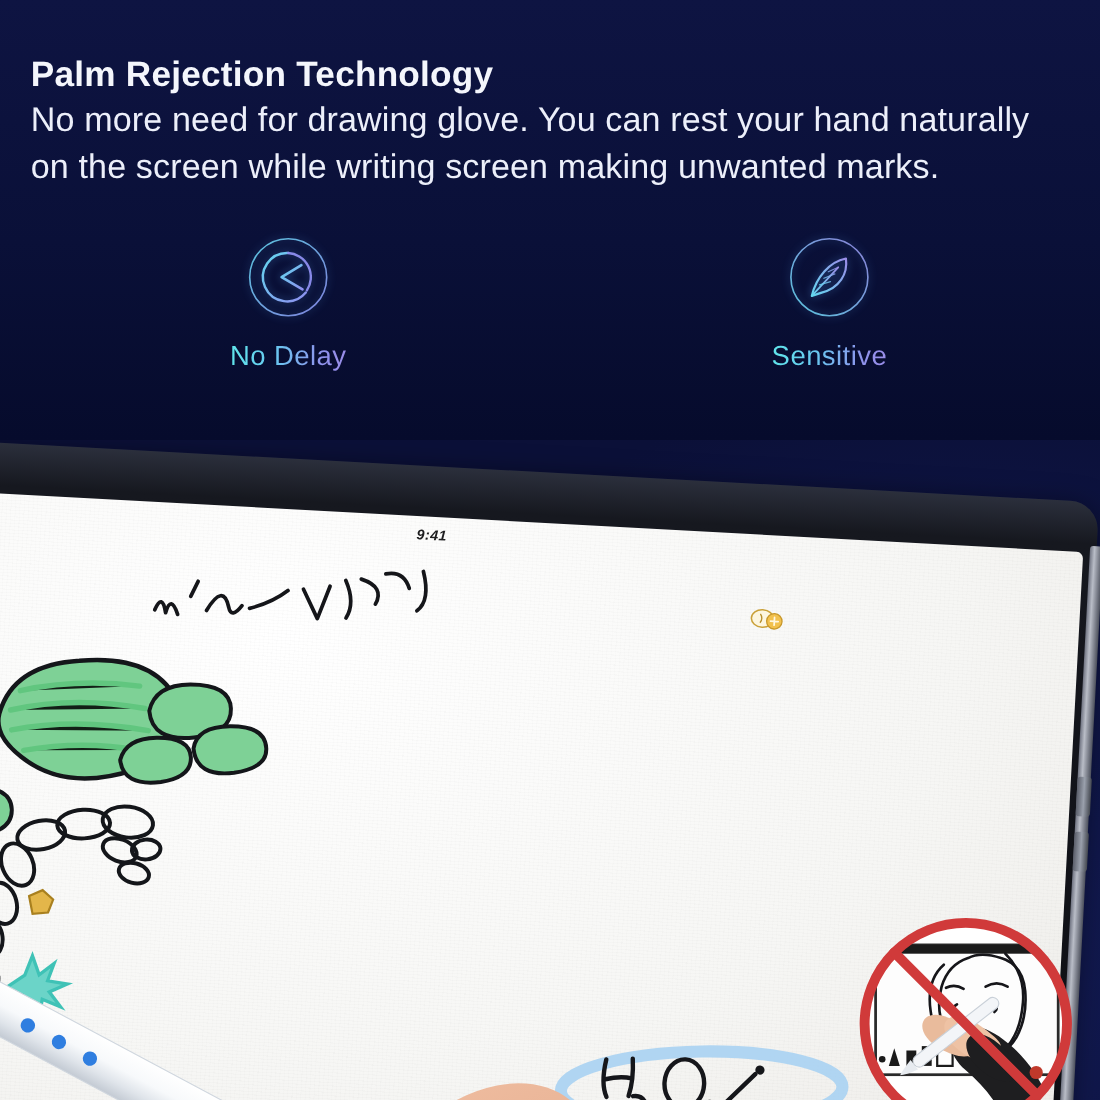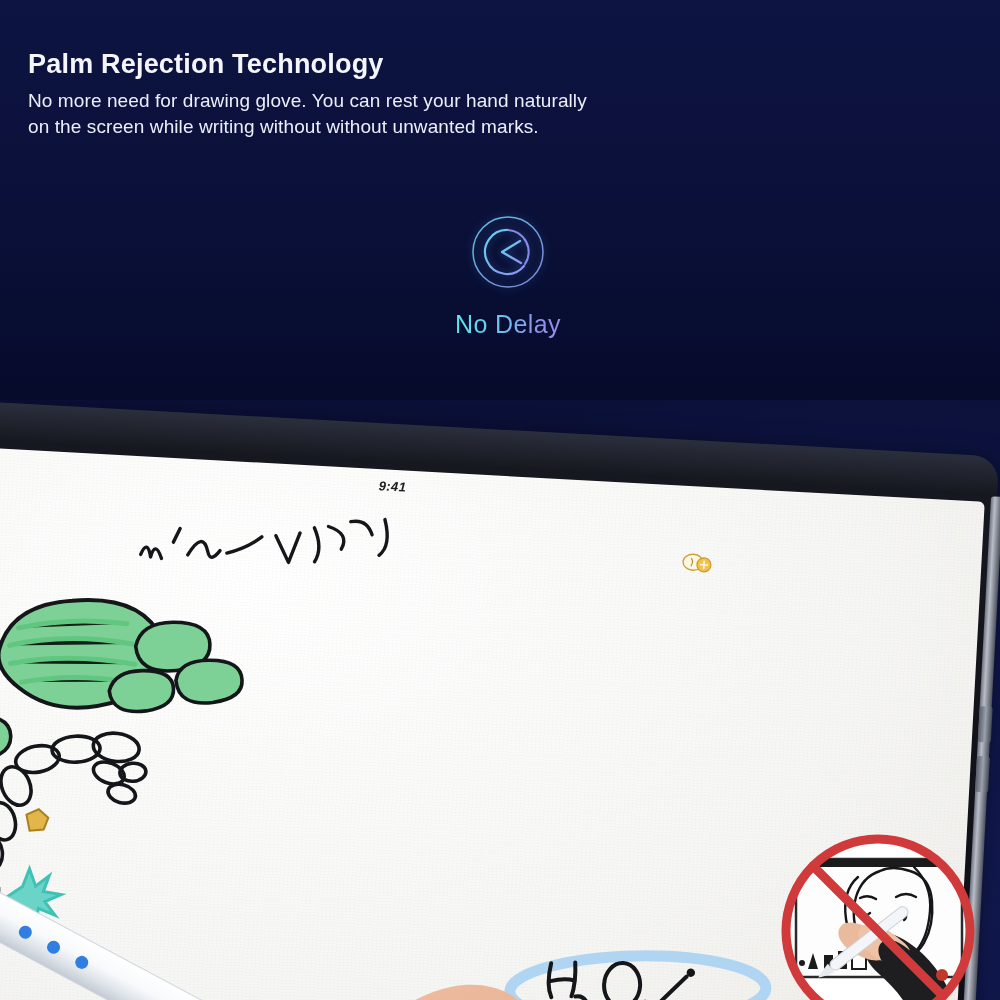--- a/index.html
+++ b/index.html
@@ -10,26 +10,26 @@
   }
   .page { position:relative; width:1000px; height:1000px; background:#0a1038; overflow:hidden; }
 
   
   .top-panel {
     position:absolute; left:0; top:0; width:1000px; height:400px;
     background:linear-gradient(180deg,#0e1442 0%,#0a1038 55%,#060b2c 100%);
   }
   .headline {
     position:absolute; left:28px; top:49px;
-    font-size:27px; font-weight:700; color:#f4f6fc;
+    font-size:32px; font-weight:700; color:#f4f6fc;
     letter-spacing:.2px; white-space:nowrap;
   }
   .subline {
     position:absolute; left:28px; top:88px;
-    font-size:19px; font-weight:300; color:#eceffa;
+    font-size:31px; font-weight:300; color:#eceffa;
     line-height:1.38; letter-spacing:.1px;
   }
   .subline span { display:block; white-space:nowrap; }
 
   
   .features {
     position:absolute; left:0; top:212px; width:1000px; height:160px;
     display:flex;
     padding-left:16px;
   }
@@ -126,21 +126,21 @@
 <body>
 
 <div class="page">
 
   <div class="top-panel">
 
     <div class="headline">Palm Rejection Technology</div>
 
     <div class="subline">
       <span>No more need for drawing glove. You can rest your hand naturally</span>
-      <span>on the screen while writing without without unwanted marks.</span>
+      <span>on the screen while writing screen making unwanted marks.</span>
     </div>
 
     <div class="features">
 
       <div class="feature">
         <div class="circle">
           <svg viewBox="0 0 80 80">
             <defs>
               <linearGradient id="gIco1" x1="0" y1="0" x2="1" y2="1">
                 <stop offset="0%" stop-color="#63d7ee"></stop>
@@ -150,20 +150,37 @@
             <circle cx="40" cy="40" r="35" fill="none" stroke="url(#gIco1)" stroke-width="1.5" opacity=".9"></circle>
             <path d="M40 18 A22 22 0 1 0 56 54" fill="none" stroke="url(#gIco1)" stroke-width="2.2" stroke-linecap="round"></path>
             <path d="M40 18 A22 22 0 0 1 57 52" fill="none" stroke="#8f8ff0" stroke-width="2.2" stroke-linecap="round" opacity=".95"></path>
             <path d="M53 51 L34 40 L52 29" fill="none" stroke="url(#gIco1)" stroke-width="2.4" stroke-linecap="round" stroke-linejoin="round"></path>
           </svg>
         </div>
         <div class="flabel">No Delay</div>
       </div>
 
 
+      <div class="feature">
+        <div class="circle">
+          <svg viewBox="0 0 80 80">
+            <defs>
+              <linearGradient id="gIco3" x1="0" y1="1" x2="1" y2="0">
+                <stop offset="0%" stop-color="#63d7ee"></stop>
+                  <stop offset="100%" stop-color="#9a8ce8"></stop>
+              </linearGradient>
+            </defs>
+            <circle cx="40" cy="40" r="35" fill="none" stroke="url(#gIco3)" stroke-width="1.5" opacity=".9"></circle>
+            <path d="M24 57 C28 40 40 26 55 23 C57 37 49 50 33 54 Z" fill="none" stroke="url(#gIco3)" stroke-width="2" stroke-linejoin="round"></path>
+            <path d="M24 57 L48 31" fill="none" stroke="url(#gIco3)" stroke-width="1.6" stroke-linecap="round"></path>
+            <path d="M31 47 L41 44 M35 41 L45 37 M39 35 L48 31" fill="none" stroke="url(#gIco3)" stroke-width="1.1" stroke-linecap="round" opacity=".85"></path>
+          </svg>
+        </div>
+        <div class="flabel">Sensitive</div>
+      </div>
 
 
     </div>
   </div>
 
   <div class="photo">
     <div class="photo-bg"></div>
 
     <div class="tablet">
       <div class="tablet-body"></div>

